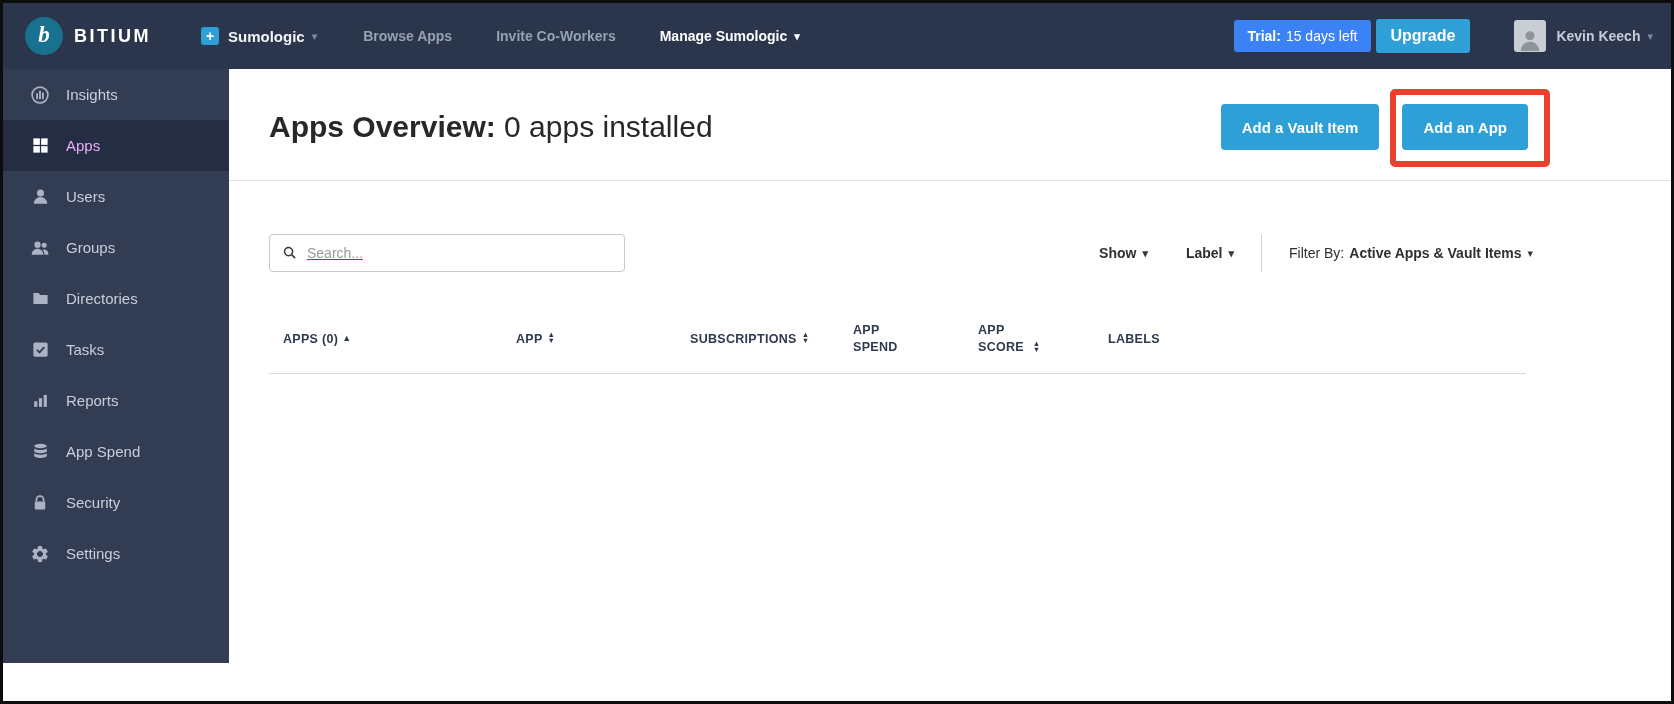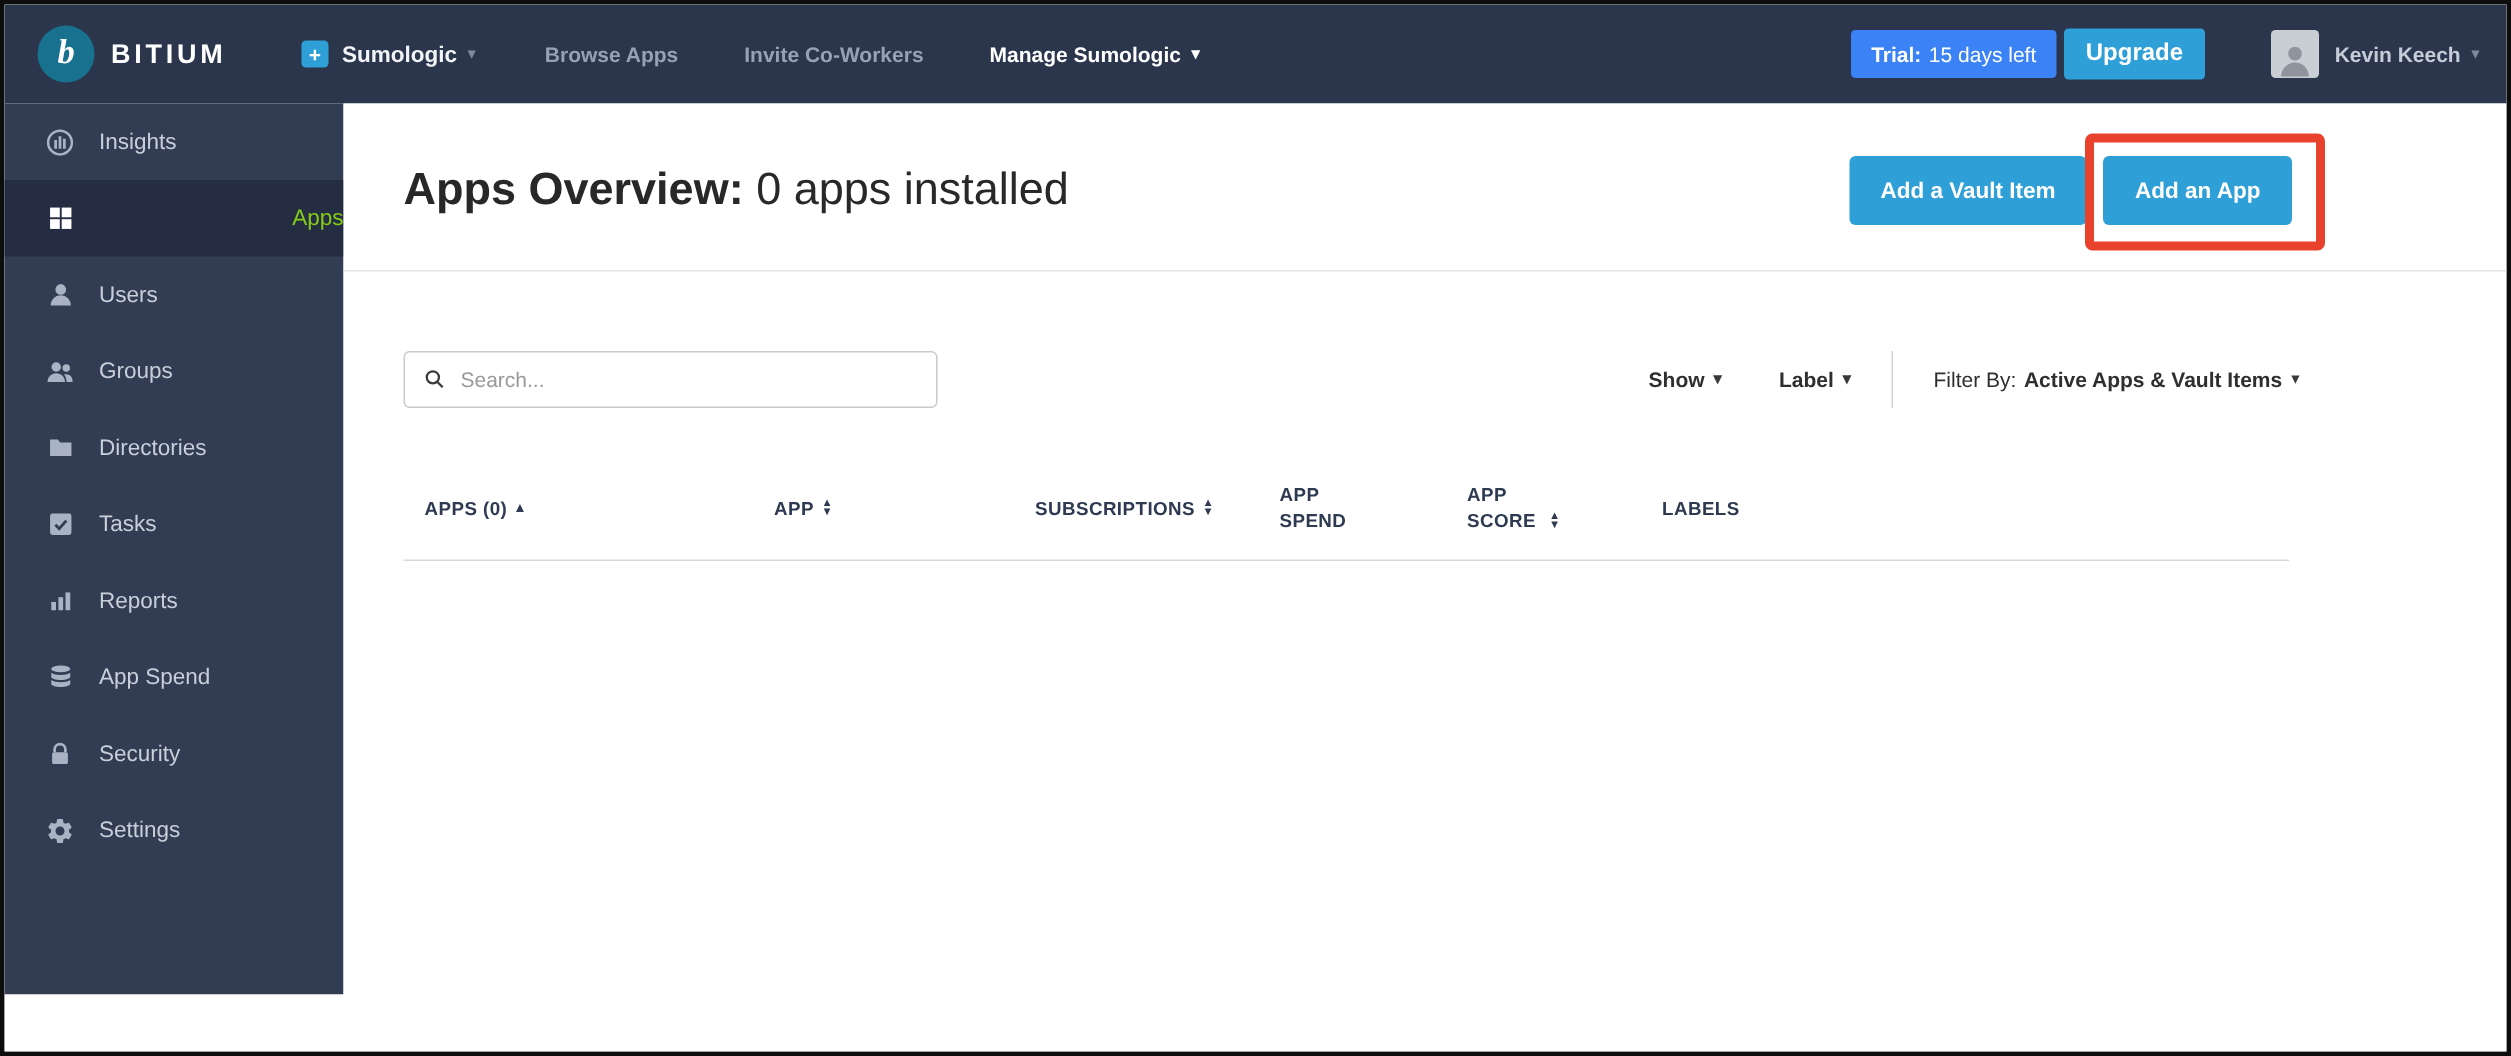--- a/index.html
+++ b/index.html
@@ -75,33 +75,33 @@
   .body-row { flex:0 0 594px; height:594px; display:flex; min-height:0; }
 
   .sidebar { width:226px; flex:0 0 226px; background:var(--sidebar-bg, #323d53); }
   .side-item {
     height:51px; display:flex; align-items:center;
     padding-left:27px; cursor:pointer;
     color:#c9cfda;
   }
   .side-item .s-icon { width:20px; height:20px; display:flex; align-items:center; justify-content:center; color:#aab3c3; flex:0 0 20px; }
   .side-item .s-label { margin-left:16px; font-size:15px; }
-  .side-item.active { background:var(--sidebar-active-bg, #242d41); color:#84cc16;justify-content:space-between; }
+  .side-item.active { background:var(--sidebar-active-bg, #242d41); color:#f0abfc; }
   .side-item.active .s-icon { color:#ffffff; }
 
   .main { flex:1; background:#fff; position:relative; min-width:0; }
 
   .page-head {
     display:flex; align-items:center; justify-content:space-between;
     padding:33px 143px 0 40px; height:83px;
   }
   .page-title { margin:0; font-size:30px; color:#282828; font-weight:300; white-space:nowrap;text-align:right; }
   .page-title b { font-weight:700; }
 
-  .actions { display:flex; align-items:center; gap:11px; }
+  .actions { display:flex; align-items:center; gap:23px; }
   .btn-primary {
     background:var(--accent-blue, #2f9fd8); color:#fff;
     border:none; border-radius:4px;
     font-family:inherit; font-size:15px; font-weight:700;
     height:46px; padding:0 21px; cursor:pointer; white-space:nowrap;
   }
   .annotated { position:relative; display:inline-block; }
   .red-box {
     position:absolute; top:-15px; bottom:-17px; left:-12px; right:-22px;
     border:6px solid var(--annotation-red, #e8412c);
@@ -116,20 +116,21 @@
     display:flex; align-items:center; justify-content:space-between; height:38px;
   }
   .search-wrap { position:relative; width:356px; }
   .search-wrap svg { position:absolute; left:13px; top:11px; }
   .search-input {
     width:100%; height:38px;
     border:1px solid #c9c9c9; border-radius:4px;
     padding:0 12px 0 37px;
     font-family:inherit; font-size:14px; color:#0f766e;
     outline:none;
+    text-decoration:underline;
   }
   .search-input::placeholder { color:#9a9a9a; }
 
   .filters { display:flex; align-items:center; height:38px; }
   .filter-dd { display:flex; align-items:center; font-size:14px; font-weight:700; color:#2f2f2f; cursor:pointer; }
   .filter-dd + .filter-dd { margin-left:38px; }
   .vsep { width:1px; height:38px; background:#d4d4d4; margin:0 27px; }
   .filter-by { display:flex; align-items:center; font-size:14px; color:#2f2f2f; cursor:pointer; white-space:nowrap; }
   .filter-by .fb-label { font-weight:400; margin-right:5px; }
   .filter-by .fb-value { font-weight:700; }

